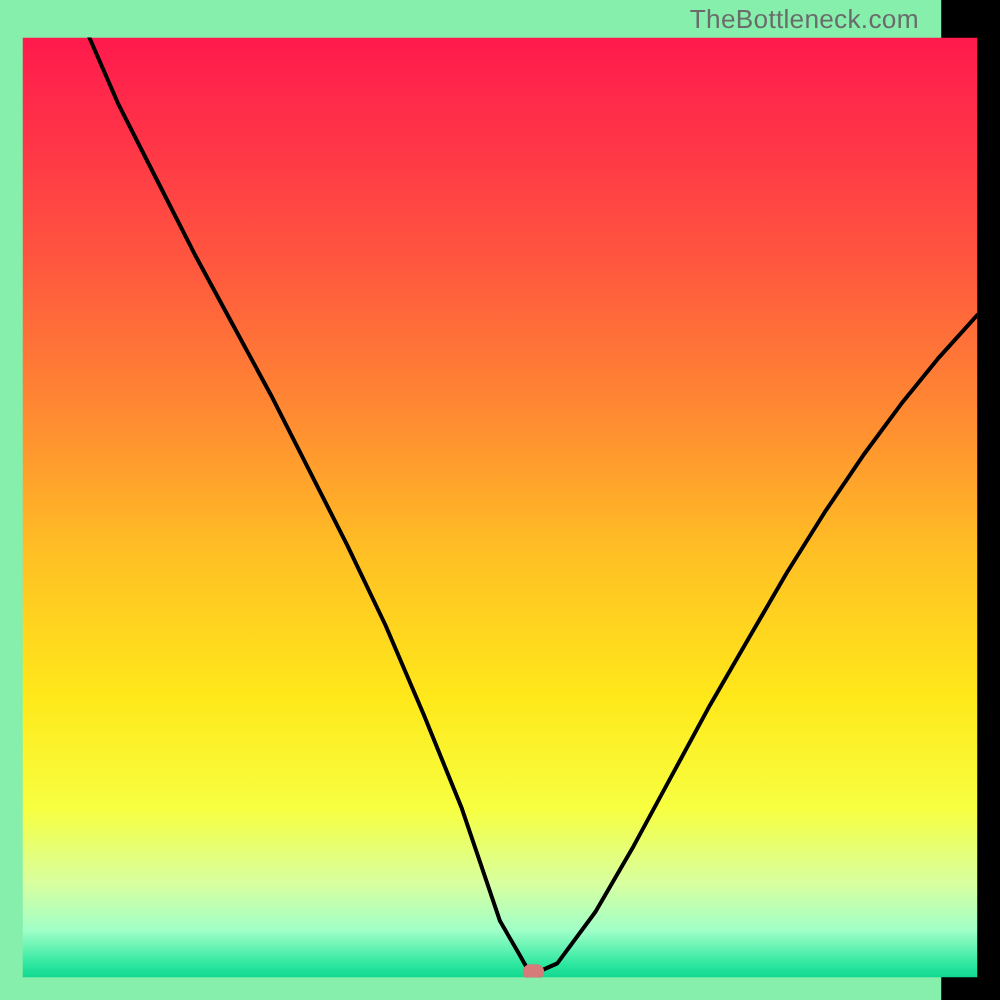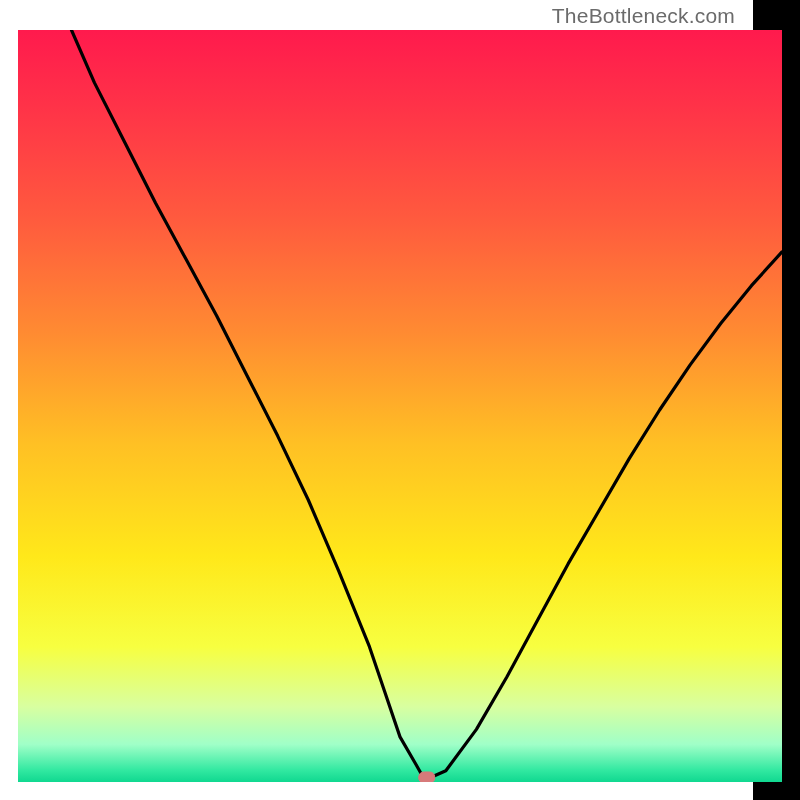--- a/index.html
+++ b/index.html
@@ -10,21 +10,21 @@
     background: #000;
     overflow: hidden;
     font-family: Arial, Helvetica, sans-serif;
   }
   .frame {
     position: absolute;
     left: 0;
     top: 0;
     width: 753px;
     height: 800px;
-    background: #ffffff;
+    background: #86efac;
   }
   .watermark {
     position: absolute;
     top: 4px;
     right: 18px;
     color: #6b6b6b;
     font-size: 21px;
     font-weight: 400;
     letter-spacing: 0.2px;
     font-family: Arial, Helvetica, sans-serif;

